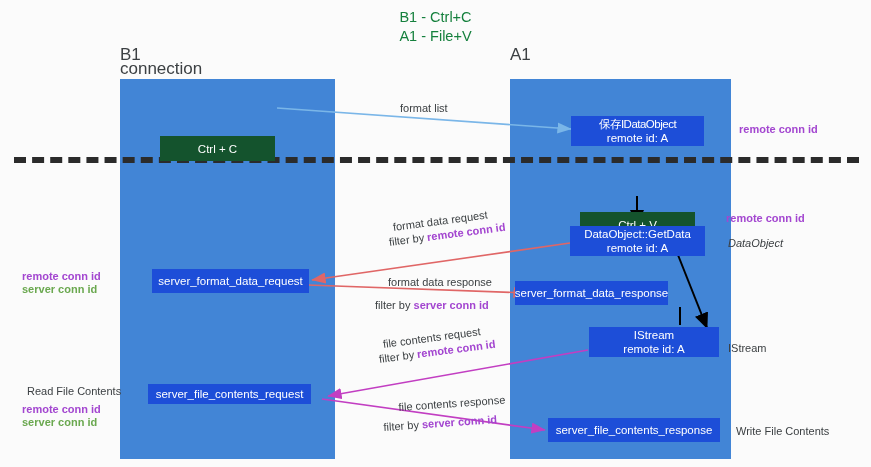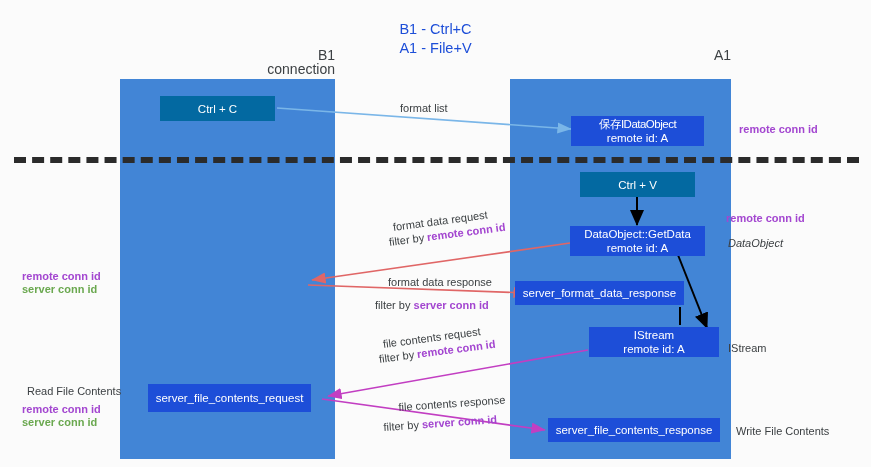--- a/index.html
+++ b/index.html
@@ -16,33 +16,33 @@
     width: 871px;
     height: 467px;
     background: #fbfbfb;
     overflow: hidden;
   }
 
   
   .title {
     position: absolute;
     left: 0;
-    top: 20px;
+    top: 8px;
     width: 871px;
     text-align: center;
     font-size: 14.5px;
-    color: #1d4ed8;
+    color: #15803d;
     line-height: 19px;
   }
 
   
   .col-header {
     position: absolute;
-    text-align: right;
-    font-size: 14px;
+    text-align: left;
+    font-size: 17px;
     color: #3c4043;
     line-height: 14px;
   }
 
   
   .lane {
     position: absolute;
     background: #4285d6;
   }
 
@@ -63,21 +63,21 @@
     display: flex;
     flex-direction: column;
     align-items: center;
     justify-content: center;
     color: #ffffff;
     font-size: 11.5px;
     line-height: 14px;
     text-align: center;
     padding: 2px 4px;
   }
-  .box.green { background: #0369a1; }
+  .box.green { background: #14532d; margin-top: 40px; }
   .box.orange { background: #1d4ed8; }
   .box .ln { display: block; white-space: nowrap; }
   .box .ln.garbled {
     letter-spacing: -0.5px;
   }
 
   
   .side-label {
     position: absolute;
     font-size: 11px;
@@ -176,31 +176,34 @@
 
   <div class="box green" style="left:580px; top:172px; width:115px; height:25px;">
     <span class="ln">Ctrl + V</span>
   </div>
 
   <div class="box orange" style="left:570px; top:226px; width:135px; height:30px;">
     <span class="ln">DataObject::GetData</span>
     <span class="ln">remote id: A</span>
   </div>
 
-
-  <div class="box orange" style="left:515px; top:281px; width:169px; height:24px;">
+  <div class="box orange" style="left:152px; top:269px; width:157px; height:24px;">
+    <span class="ln">server_format_data_request</span>
+  </div>
+
+  <div class="box orange" style="left:515px; top:281px; width:153px; height:24px;">
     <span class="ln">server_format_data_response</span>
   </div>
 
   <div class="box orange" style="left:589px; top:327px; width:130px; height:30px;">
     <span class="ln">IStream</span>
     <span class="ln">remote id: A</span>
   </div>
 
-  <div class="box orange" style="left:148px; top:384px; width:163px; height:28px;">
+  <div class="box orange" style="left:148px; top:384px; width:163px; height:20px;">
     <span class="ln">server_file_contents_request</span>
   </div>
 
   <div class="box orange" style="left:548px; top:418px; width:172px; height:24px;">
     <span class="ln">server_file_contents_response</span>
   </div>
 
   <div class="edge-label" style="left:400px; top:101px;text-align:right;">format list</div>
 
   <div class="edge-label" style="left:392px; top:220px; transform:rotate(-7.5deg); transform-origin:left top;">format data request</div>

